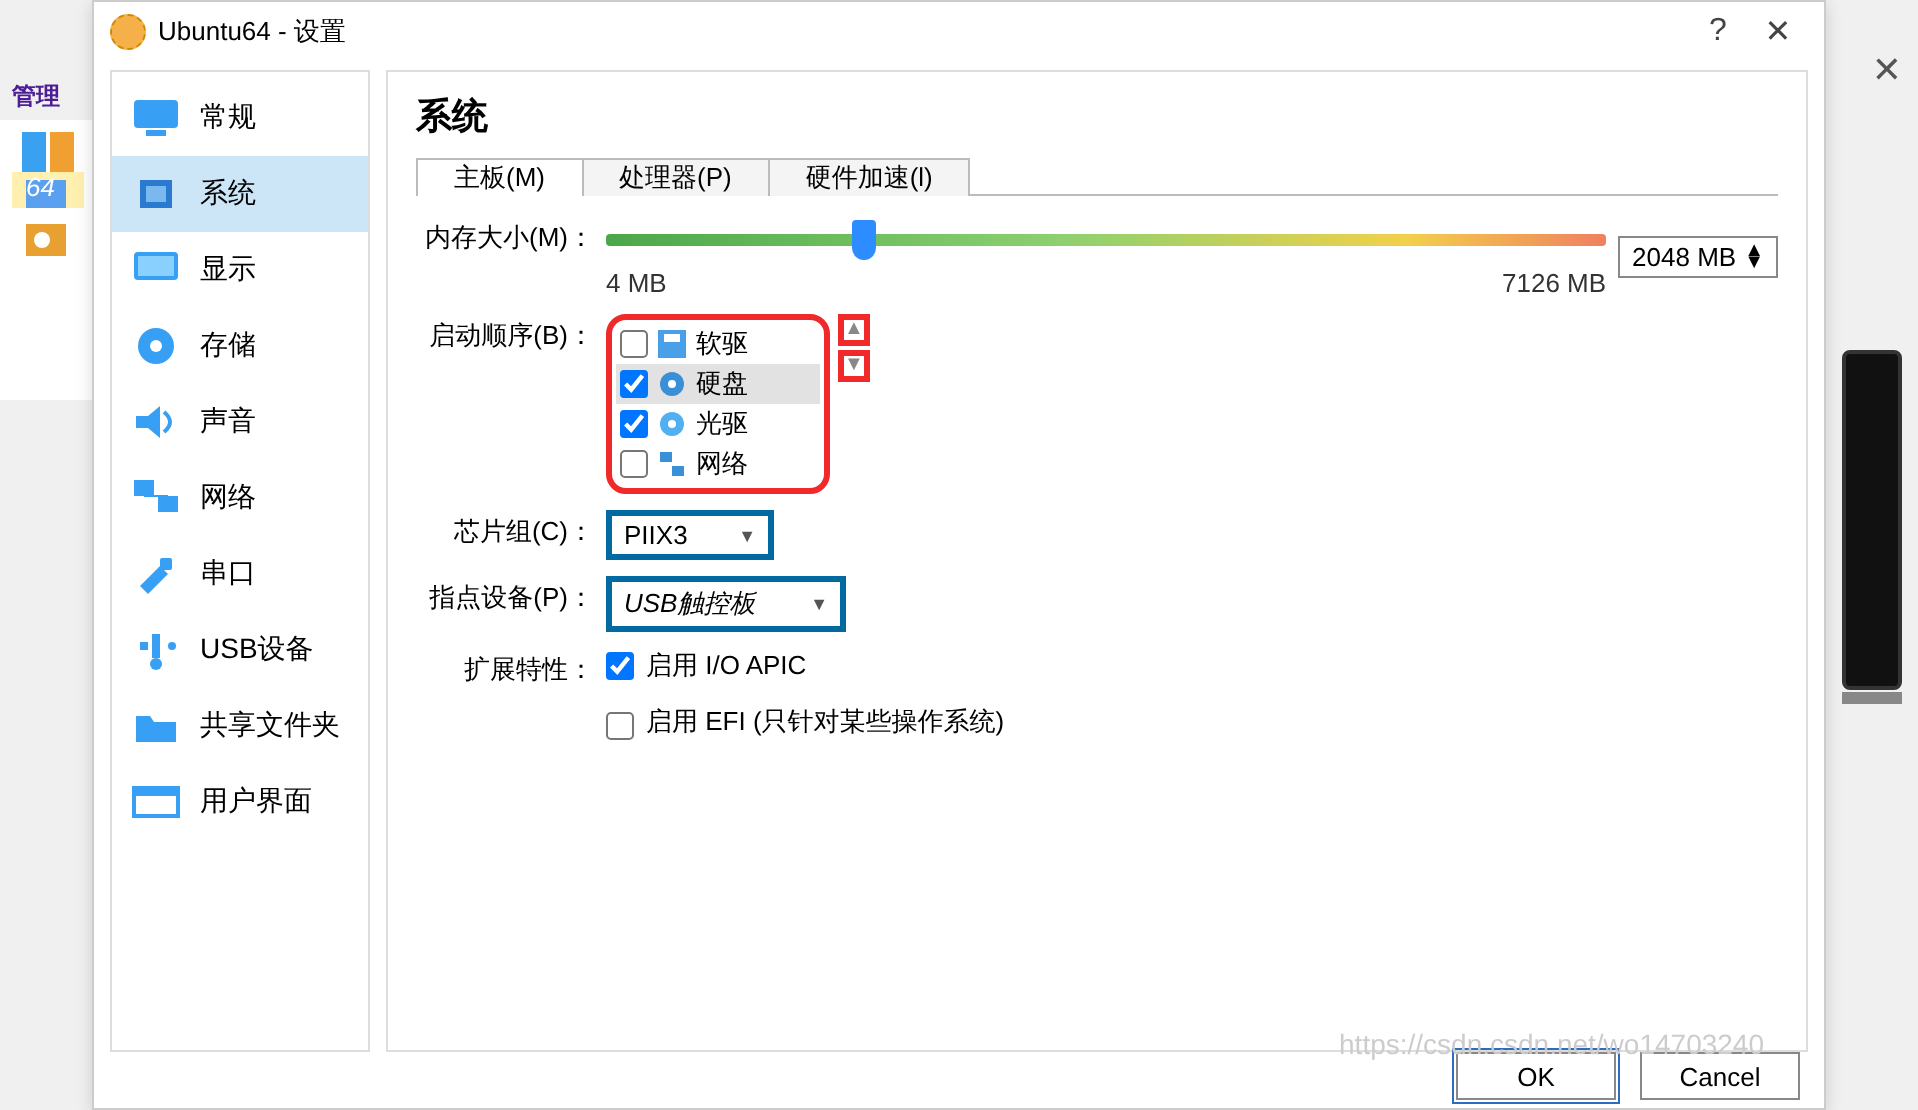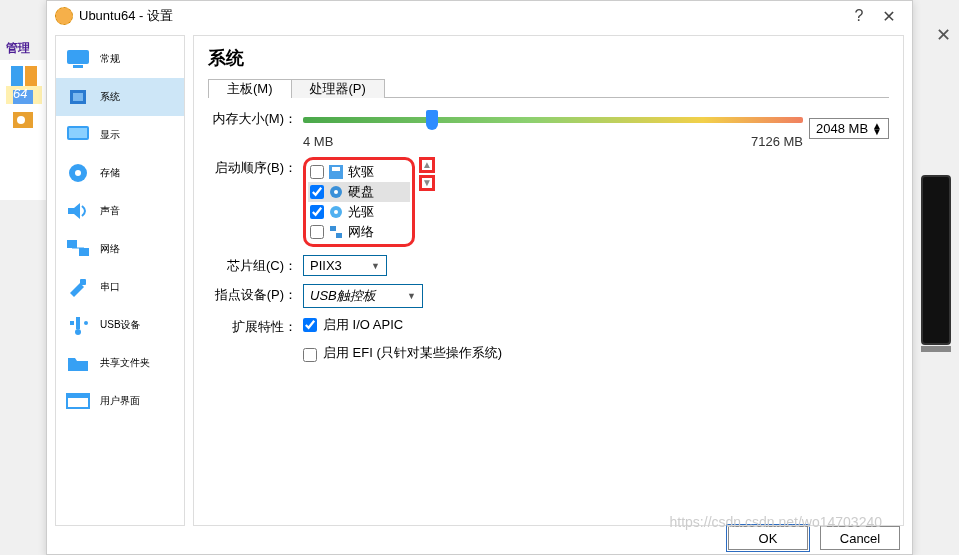--- a/index.html
+++ b/index.html
@@ -16,21 +16,21 @@
 .titlebar { height:30px; display:flex; align-items:center; padding:0 8px; }
 .title-icon { width:18px; height:18px; border-radius:50%; background:#f6b04a; border:1px dashed #d18800; display:inline-block; margin-right:6px;}
 .titlebar .title { flex:0 0 auto; font-size:13px; }
 .titlebar .spacer { flex:1; }
 .titlebar .help, .titlebar .close { width:30px; text-align:center; font-size:16px; color:#444; cursor:pointer; }
 
 .dialog-body { display:flex; height:495px; padding: 4px 8px 0 8px; gap:8px;}
 .sidebar { width:130px; border:1px solid #ddd; background:#fff; padding:4px 0;}
 .sidebar-item { display:flex; align-items:center; gap:10px; padding:6px 10px; cursor:pointer; height:38px;}
 .sidebar-item.selected { background:#cde6f7; }
-.sidebar-item .lbl { font-size:10px; }
+.sidebar-item .lbl { font-size:14px; }
 .side-icon { width:24px; height:20px; display:inline-block; }
 
 .main { flex:1; border:1px solid #ddd; padding:10px 14px; position:relative;}
 .main h2 { font-size:18px; font-weight:bold; margin-bottom:8px; }
 .tabs { display:flex; border-bottom:1px solid #bbb; margin-bottom:10px; }
 .tab { padding:0 18px; border:1px solid #bbb; border-bottom:none; background:#f4f4f4; margin-right:-1px; cursor:pointer; font-size:13px; position:relative; top:1px;}
 .tab.active { background:#fff; z-index:2;}
 
 .row { display:flex; align-items:flex-start; margin-bottom:8px; }
 .row .label { width:95px; text-align:right; padding-right:6px; padding-top:2px;}
@@ -45,21 +45,21 @@
 
 .bootbox { width:112px; border:3px solid #f02a2a; border-radius:10px; padding:2px 2px; background:#fff;}
 .bootitem { display:flex; align-items:center; gap:4px; padding:1px 2px; }
 .bootitem.sel { background:#e2e2e2;}
 .bootitem input { width:14px; height:14px;}
 .bootitem .bi-icon { width:16px; height:14px; display:inline-flex; align-items:center; justify-content:center;}
 .bootitem .bi-lbl { font-size:13px;}
 .bootside { display:flex; flex-direction:column; gap:2px; margin-left:-2px;}
 .bootside .btn { width:16px; height:16px; border:3px solid #f02a2a; font-size:10px; text-align:center; line-height:10px; cursor:pointer; color:#888; background:#fff;}
 
-.select { border:1px solid #0369a1; padding:2px 6px; display:inline-flex; align-items:center; gap:6px; background:#fff; cursor:pointer; min-width:84px;}
+.select { border:3px solid #0369a1; padding:2px 6px; display:inline-flex; align-items:center; gap:6px; background:#fff; cursor:pointer; min-width:84px;}
 .select .caret { font-size:9px; color:#555; margin-left:auto;}
 
 .chk { width:14px; height:14px; vertical-align:middle;}
 .ext-row { display:flex; align-items:flex-end; gap:6px; margin-left:95px; margin-bottom:4px;}
 
 .button-bar { position:absolute; right:12px; bottom:4px; display:flex; gap:12px;}
 .button-bar button { width:80px; height:24px; background:#fff; border:1px solid #888; cursor:pointer; font-size:13px;}
 .button-bar button.primary { outline:1px solid #2d6cc0; outline-offset:1px;}
 
 .watermark { position:absolute; right:30px; bottom:24px; color:#ccc; font-size:14px; font-family:Arial; pointer-events:none;}
@@ -175,20 +175,21 @@
             </svg></span>
         <span class="lbl">用户界面</span>
       </div>
     </div>
 
     <div class="main">
       <h2>系统</h2>
       <div class="tabs">
         <div class="tab active"><span>主板(M)</span></div>
         <div class="tab"><span>处理器(P)</span></div>
+        <div class="tab"><span>硬件加速(l)</span></div>
       </div>
 
       <div class="row">
         <div class="label">内存大小(M)：</div>
         <div class="content">
           <div style="flex:1;">
             <div class="slider-wrap">
               <div class="slider-track"></div>
               <div class="slider-thumb"></div>
             </div>

